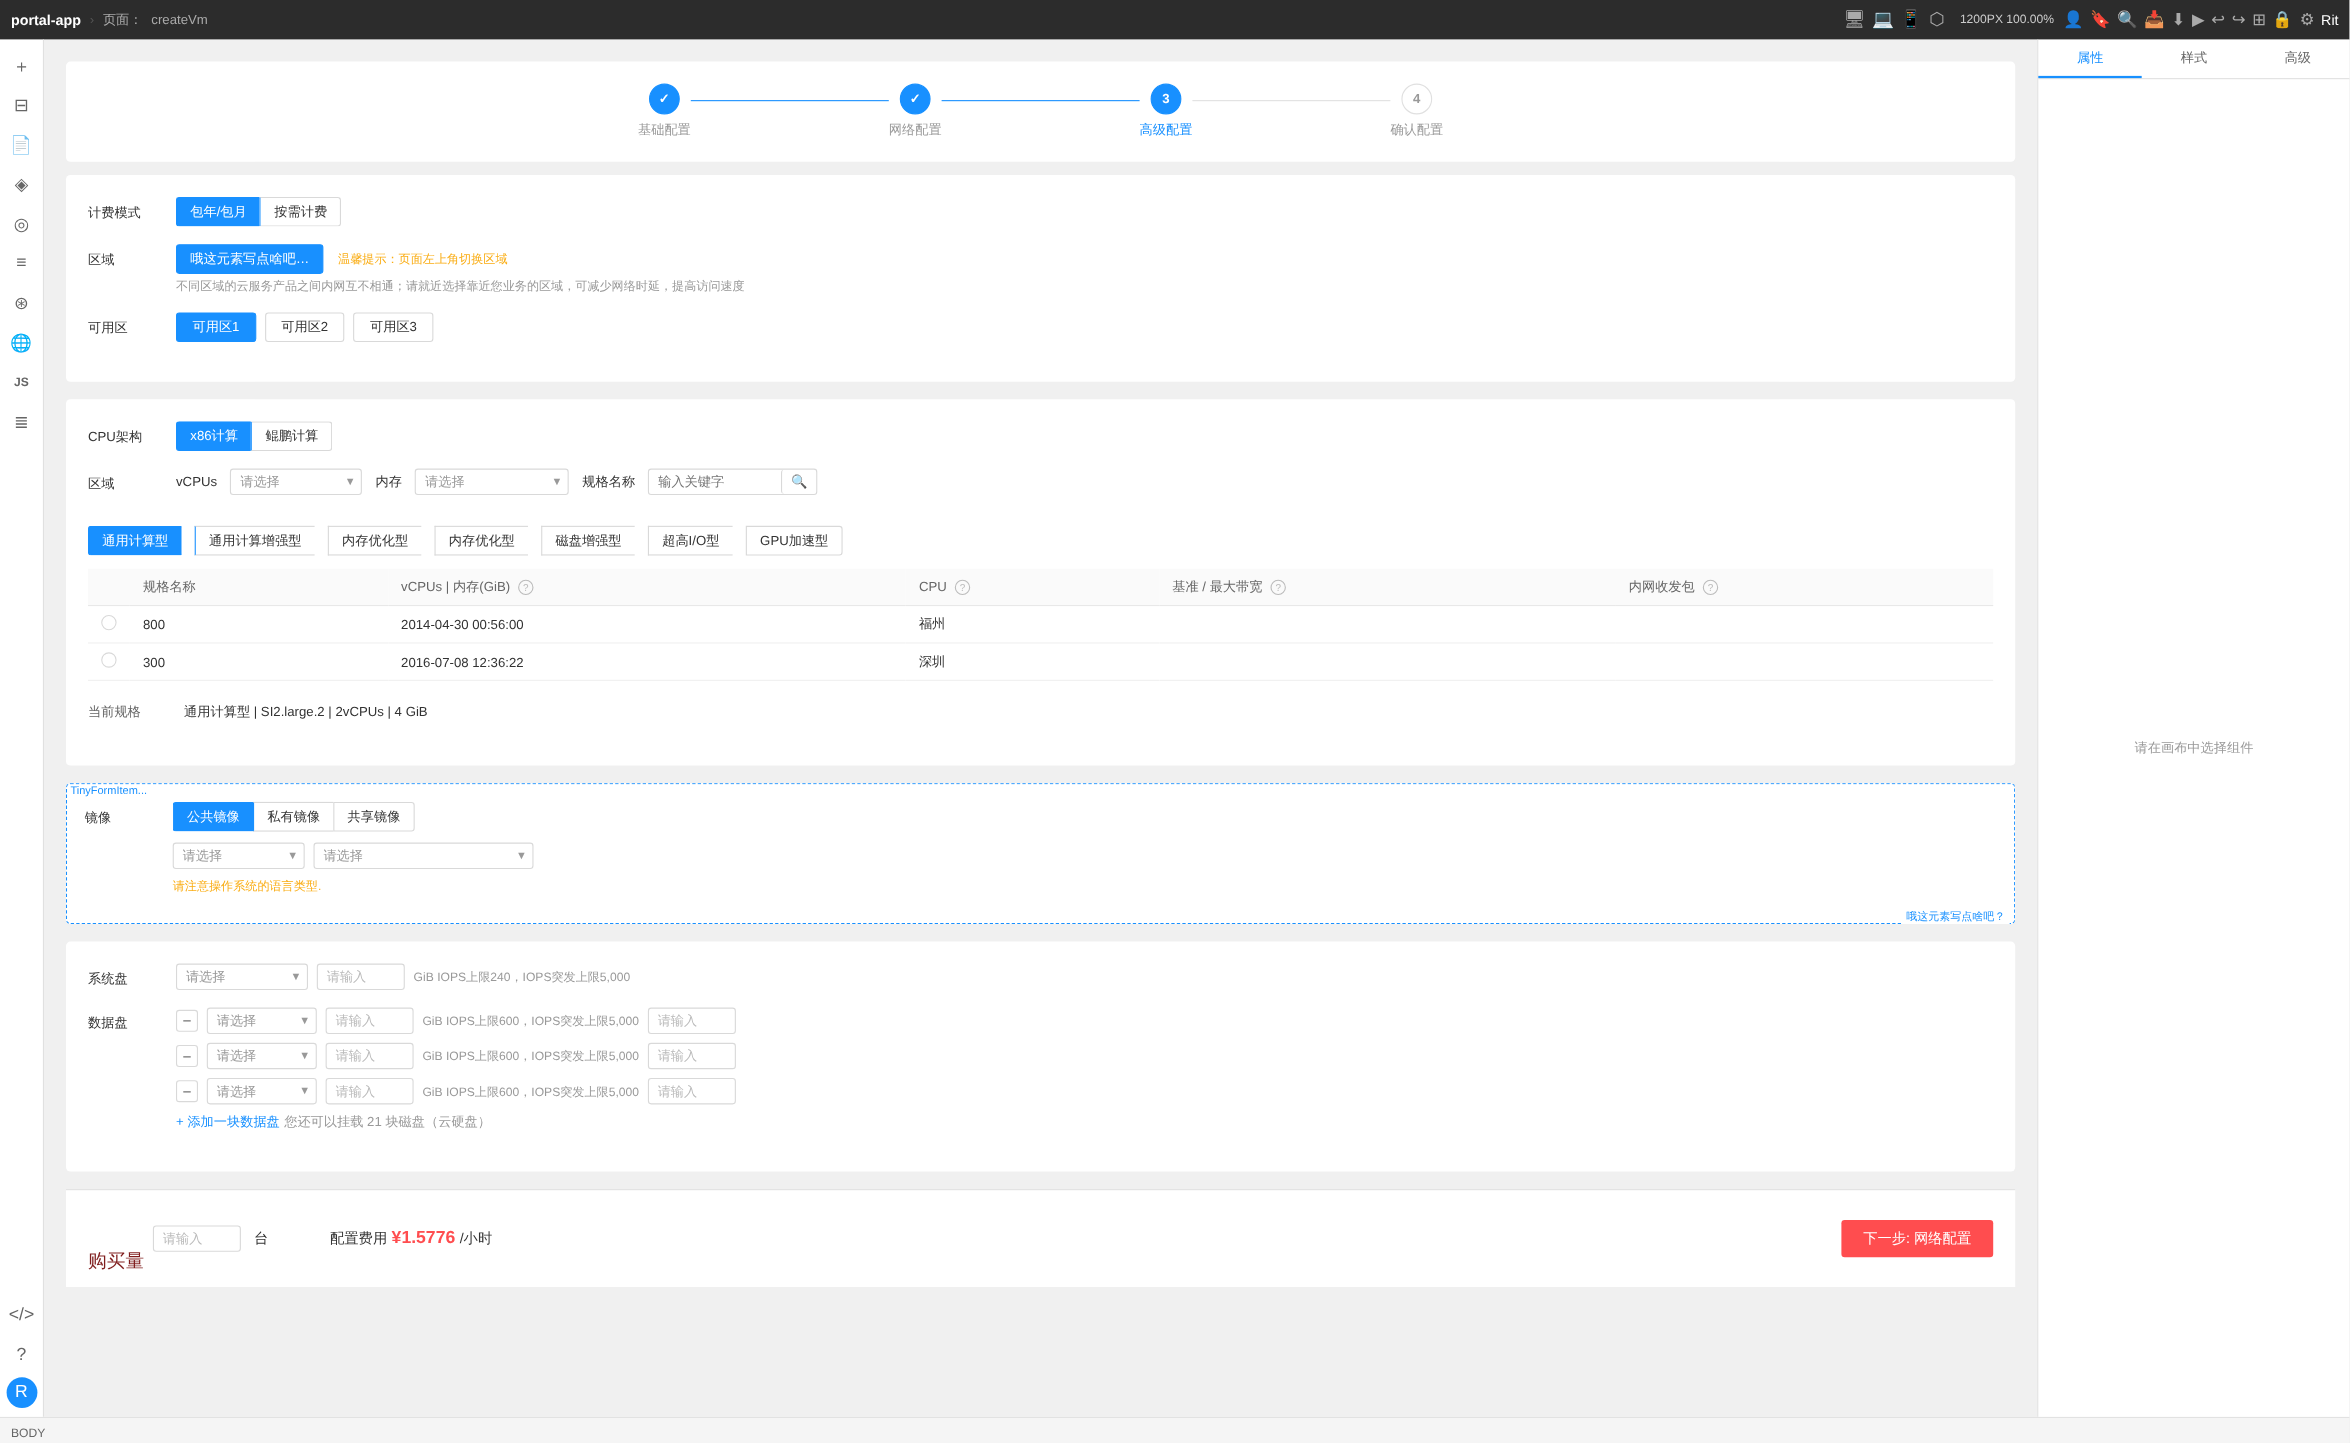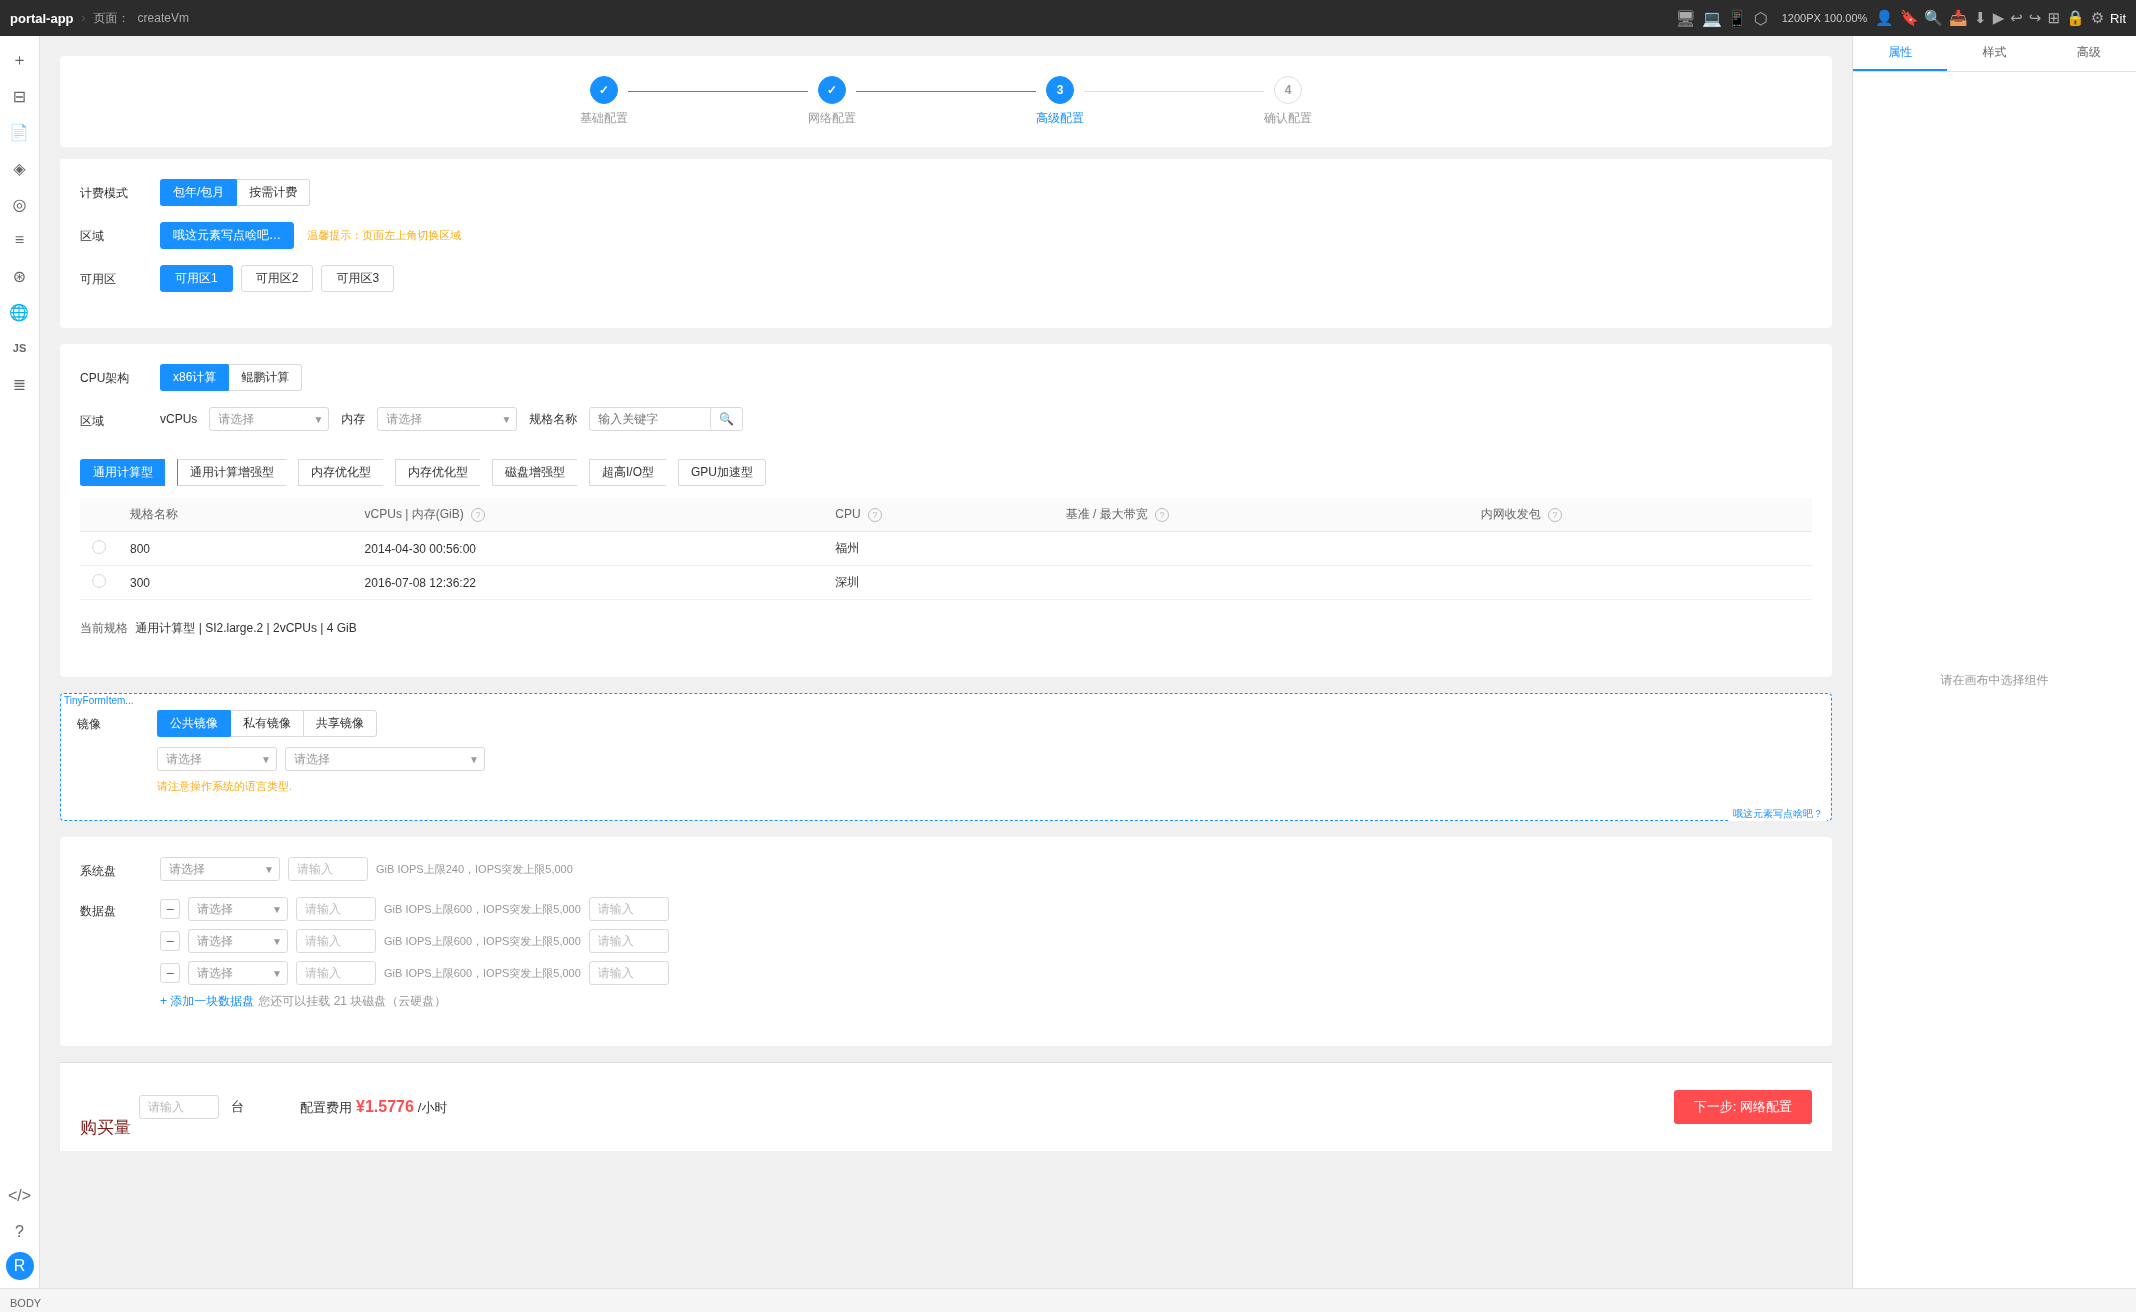--- a/index.html
+++ b/index.html
@@ -220,20 +220,21 @@
             <button class="btn">按需计费</button>
           </div>
         </div>
       </div>
 
       <div class="form-row">
         <div class="form-label">区域</div>
         <div class="form-content">
           <button class="btn btn-active">哦这元素写点啥吧…</button>
           <span style="margin-left:10px;font-size:11px;color:#faad14;">温馨提示：页面左上角切换区域</span>
+          <div class="info-text">不同区域的云服务产品之间内网互不相通；请就近选择靠近您业务的区域，可减少网络时延，提高访问速度</div>
         </div>
       </div>
 
       <div class="form-row">
         <div class="form-label">可用区</div>
         <div class="form-content">
           <div class="tag-group">
             <div class="tag active">可用区1</div>
             <div class="tag">可用区2</div>
             <div class="tag">可用区3</div>
@@ -336,21 +337,21 @@
               <td>2016-07-08 12:36:22</td>
               <td>深圳</td>
               <td></td>
               <td></td>
             </tr>
           </tbody>
         </table>
 
         <div class="current-spec">
           <span class="label">当前规格</span>
-          <span style="margin-left:4px;">通用计算型 | SI2.large.2 | 2vCPUs | 4 GiB</span>
+          <span style="margin-left:36px;">通用计算型 | SI2.large.2 | 2vCPUs | 4 GiB</span>
         </div>
       </div>
     </div>
 
     <div class="card" style="padding:0;position:relative;">
       <div style="font-size:10px;color:#1890ff;padding:2px 4px;position:absolute;top:0;left:0;">TinyFormItem...</div>
       <div class="image-section">
 
         <div class="form-row" style="margin-bottom:10px;">
           <div class="form-label">镜像</div>

